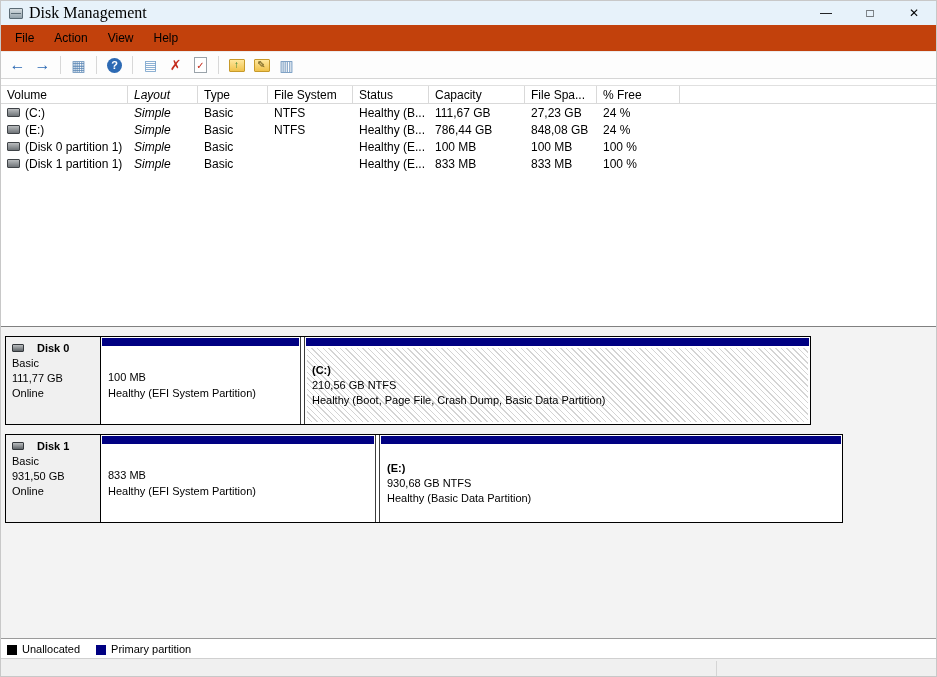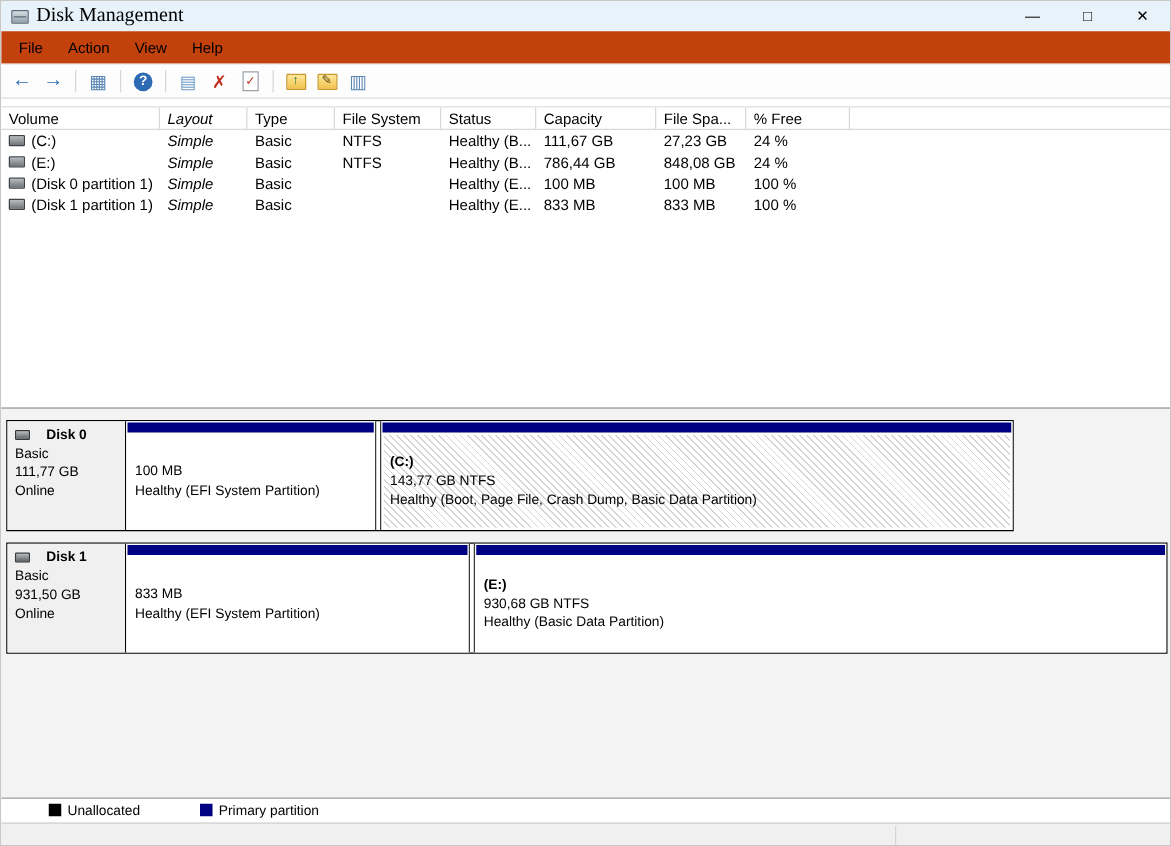--- a/index.html
+++ b/index.html
@@ -149,21 +149,21 @@
     padding: 9px 0 0 4px;
   }
   .disk-row {
     display: flex;
     border: 1px solid #000;
     background: #fff;
     height: 89px;
     margin-bottom: 9px;
   }
   .disk0 { width: 806px; }
-  .disk1 { width: 929px; }
+  .disk1 { width: 838px; }
   .disk-info {
     width: 95px; min-width: 95px;
     background: #f0f0f0;
     border-right: 1px solid #000;
     padding: 4px 6px;
     font-size: 11px;
     line-height: 1.35;
   }
   .disk-name { font-weight: bold; display: flex; align-items: center; gap: 13px; }
   .disk-ico {
@@ -204,21 +204,21 @@
   
   .legend {
     height: 20px;
     background: #fff;
     border-top: 1px solid #9a9a9a;
     display: flex; align-items: center;
     padding-left: 6px;
     gap: 16px;
     font-size: 11px;
   }
-  .legend-item { display: flex; align-items: flex-start; gap: 5px; margin-left: 32px; }
+  .legend-item { display: flex; align-items: flex-end; gap: 5px; }
   .swatch { width: 10px; height: 10px; display: inline-block; }
   .swatch-unallocated { background: #000000; }
   .swatch-primary { background: #000082; }
 
   
   .statusbar {
     height: 20px;
     background: #f0f0f0;
     border-top: 1px solid #d0d0d0;
     position: relative;
@@ -374,21 +374,21 @@
           <div class="part-bar"></div>
           <div class="part-body">
             <div>100 MB</div>
             <div>Healthy (EFI System Partition)</div>
           </div>
         </div>
         <div class="partition p0-2 selected">
           <div class="part-bar"></div>
           <div class="part-body">
             <div class="part-label">(C:)</div>
-            <div>143,77 GB NTFS</div>
+            <div>210,56 GB NTFS</div>
             <div>Healthy (Boot, Page File, Crash Dump, Basic Data Partition)</div>
           </div>
         </div>
       </div>
     </div>
 
     <div class="disk-row disk1">
       <div class="disk-info">
         <div class="disk-name">
           <span class="disk-ico"></span>

